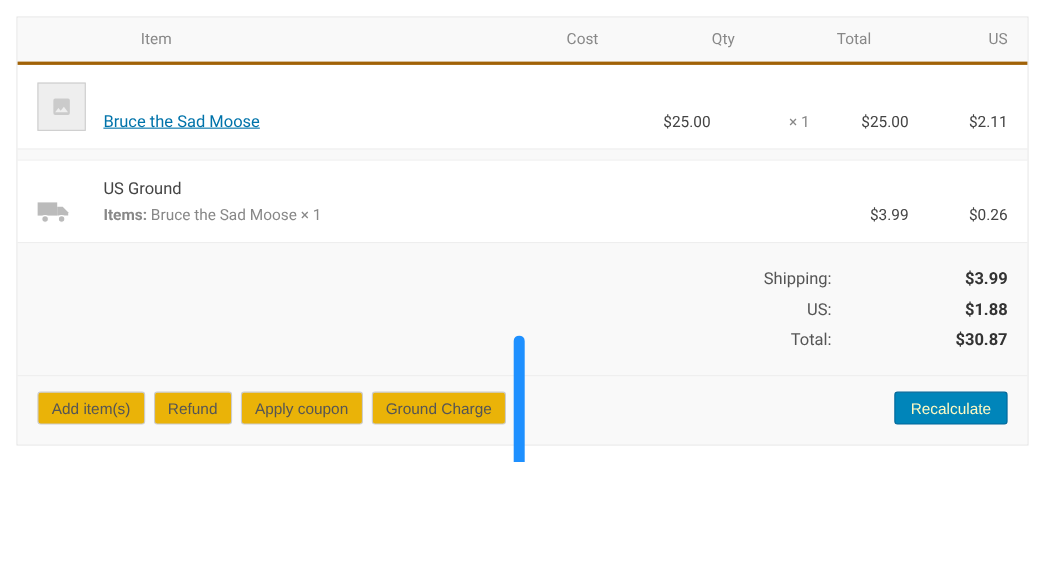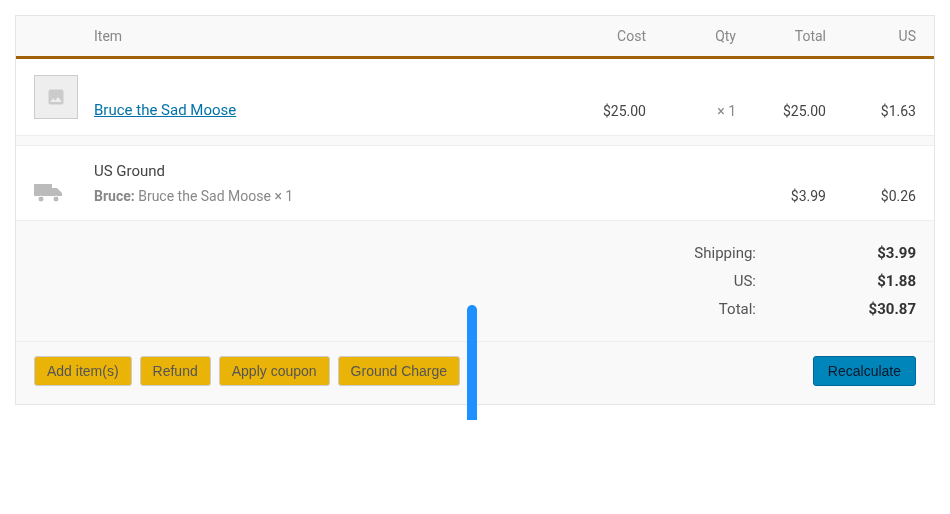--- a/index.html
+++ b/index.html
@@ -17,20 +17,21 @@
     width: 920px;
     margin: 0 auto;
   }
   .header-row {
     display: flex;
     align-items: center;
     padding: 12px 18px;
     color: #888;
     font-size: 14px;
     background: #f9f9f9;
+    gap: 34px;
   }
   .col-thumb { width: 60px; }
   .col-item { flex: 1; }
   .col-right {
     width: 90px;
     text-align: right;
   }
   .line-item {
     display: flex;
     align-items: flex-end;
@@ -110,21 +111,21 @@
     background: #eab308;
     color: #555;
     padding: 6px 12px;
     font-size: 14px;
     border-radius: 3px;
     cursor: pointer;
   }
   .btn-primary {
     border: 1px solid #006799;
     background: #0085ba;
-    color: #0f172a;
+    color: #fef9c3;
     padding: 6px 14px;
     font-size: 14px;
     border-radius: 3px;
     cursor: pointer;
   }
   .arrow-annotation {
     position: absolute;
     left: 437px;
     top: 290px;
     pointer-events: none;
@@ -157,38 +158,38 @@
           <path d="M21 19V5a2 2 0 0 0-2-2H5a2 2 0 0 0-2 2v14a2 2 0 0 0 2 2h14a2 2 0 0 0 2-2zM8.5 13.5l2.5 3 3.5-4.5 4.5 6H5l3.5-4.5z"></path>
         </svg>
       </div>
     </div>
     <div class="col-item">
       <a href="#" class="product-link">Bruce the Sad Moose</a>
     </div>
     <div class="col-right">$25.00</div>
     <div class="col-right" style="color:#888;">× 1</div>
     <div class="col-right">$25.00</div>
-    <div class="col-right">$1.63</div>
+    <div class="col-right">$2.11</div>
   </div>
 
   <div class="gap"></div>
 
   <div class="ship-item">
     <div class="ship-icon-wrap">
       <svg width="30" height="22" viewBox="0 0 30 22" fill="#bbb">
         <rect x="0" y="2" width="18" height="12"></rect>
         <path d="M18 6h5l5 5v3h-10z"></path>
         <circle cx="7" cy="17" r="3" fill="#bbb" stroke="#fff" stroke-width="1"></circle>
         <circle cx="22" cy="17" r="3" fill="#bbb" stroke="#fff" stroke-width="1"></circle>
       </svg>
     </div>
     <div class="col-item">
       <div class="ship-method">US Ground</div>
       <div class="ship-items-line">
-        <span class="ship-items-label">Bruce:</span>
+        <span class="ship-items-label">Items:</span>
         <span>Bruce the Sad Moose × 1</span>
       </div>
     </div>
     <div class="col-right"></div>
     <div class="col-right"></div>
     <div class="col-right">$3.99</div>
     <div class="col-right">$0.26</div>
   </div>
 
   <div class="totals">

